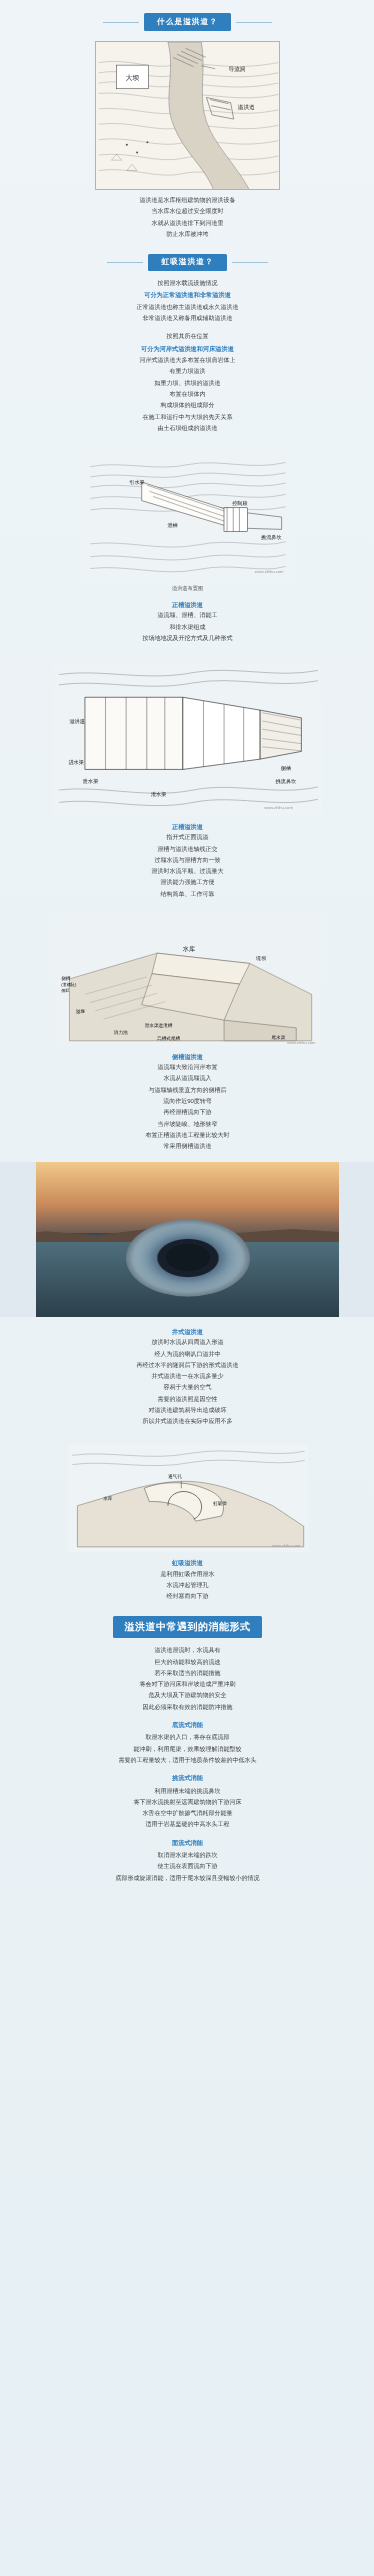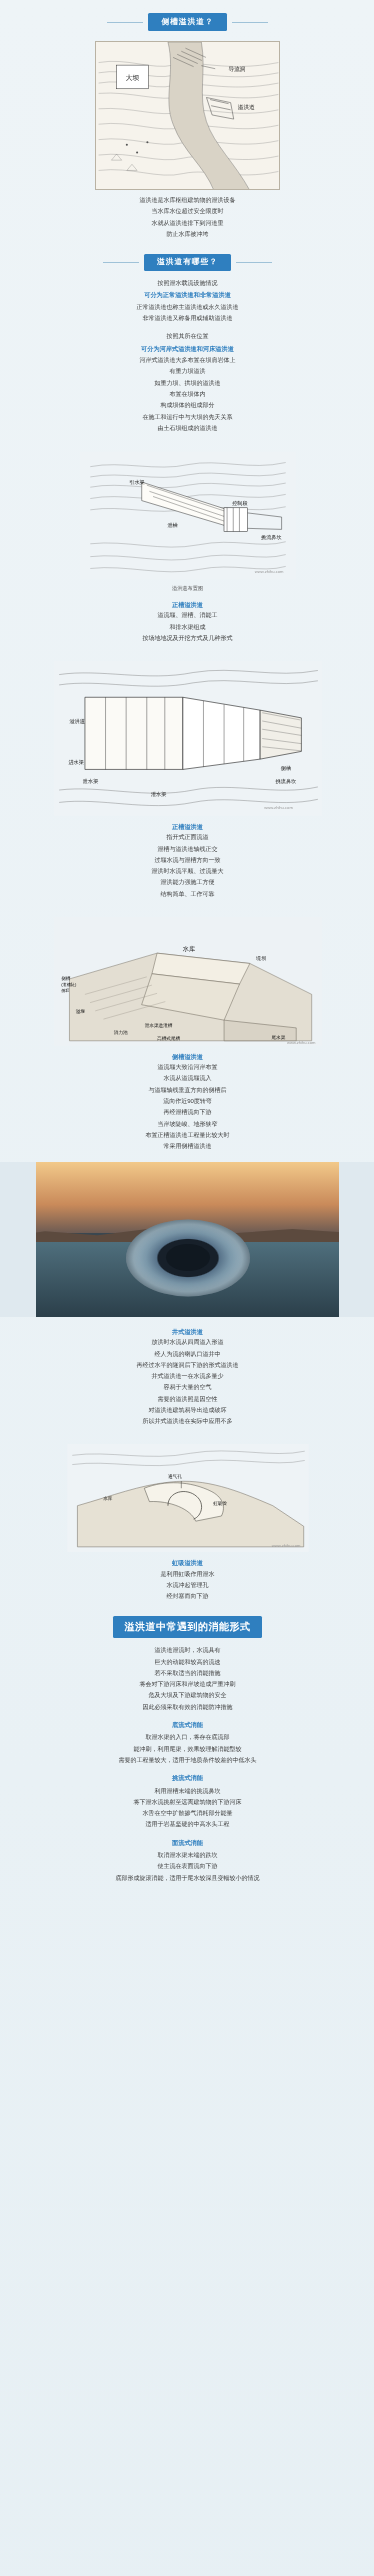--- a/index.html
+++ b/index.html
@@ -152,21 +152,21 @@
     margin: 8.2px 0 2.1px 0;
   }
   svg text { font-family:"Liberation Sans", sans-serif; }
 </style>
 </head>
 <body>
 
 <div class="page">
 
   <div class="pill-wrap">
-    <span class="pill">侧槽溢洪道？</span>
+    <span class="pill">什么是溢洪道？</span>
   </div>
 
   <div class="figure" style="width:185px;height:149px;">
     <svg viewBox="0 0 360 290" width="185" height="149">
       <rect width="360" height="290" fill="#f6f3ec"></rect>
       <g stroke="#777" fill="none" stroke-width="0.6">
         <path d="M5 40 C60 30 110 55 150 45 C200 33 250 60 355 40"></path>
         <path d="M5 60 C60 50 110 75 150 65 C200 53 250 80 355 60"></path>
         <path d="M5 80 C60 70 110 95 150 85 C200 73 250 100 355 80"></path>
         <path d="M5 100 C70 95 120 118 170 106 C220 95 270 120 355 102"></path>
@@ -206,21 +206,21 @@
   </div>
 
   <div class="body-text">
     <p>溢洪道是水库枢纽建筑物的泄洪设备</p>
     <p>当水库水位超过安全限度时</p>
     <p>水就从溢洪道排下到河道里</p>
     <p>防止水库被冲垮</p>
   </div>
 
   <div class="pill-wrap">
-    <span class="pill">溢洪道有哪些？</span>
+    <span class="pill">虹吸溢洪道？</span>
   </div>
 
   <div class="body-text">
     <p>按照泄水载流设施情况</p>
     <p class="sub-head">可分为正常溢洪道和非常溢洪道</p>
     <p>正常溢洪道也称主溢洪道或永久溢洪道</p>
     <p>非常溢洪道又称备用或辅助溢洪道</p>
   </div>
 
   <div class="gap"></div>

